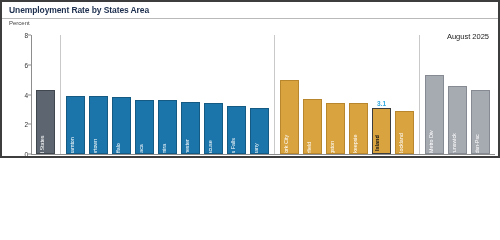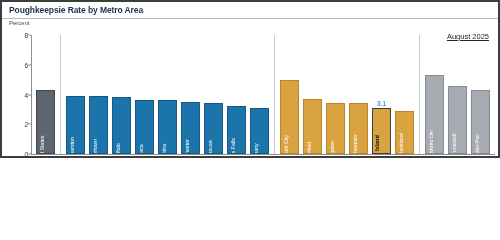--- a/index.html
+++ b/index.html
@@ -22,21 +22,21 @@
   #title-rule{
     position:absolute;left:0;top:16px;width:500px;height:1px;
     background:#b9b9b9;
   }
   #unit-label{
     position:absolute;left:7px;top:18px;
     font-size:6px;color:#444;white-space:nowrap;
   }
   #period-label{
     position:absolute;right:9px;top:30px;
-    font-size:7.5px;color:#222;white-space:nowrap;text-decoration:underline;
+    font-size:7.5px;color:#222;white-space:nowrap;
   }
 
   
   #plot{
     position:absolute;
     left:29px;top:33px;
     width:464px;height:119px;
   }
   #axis-line-left{
     position:absolute;left:29px;top:33px;width:1px;height:120px;background:#8d8d8d;
@@ -92,21 +92,21 @@
     transform:translateX(-50%);
     font-size:6.5px;font-weight:bold;color:#2fa8df;
     white-space:nowrap;
   }
 </style>
 </head>
 <body>
 
 <div id="page">
 
-  <div id="title">Poughkeepsie Rate by Metro Area</div>
+  <div id="title">Unemployment Rate by States Area</div>
   <div id="title-rule"></div>
   <div id="unit-label">Percent</div>
   <div id="period-label">August 2025</div>
 
   <div id="axis-line-left"></div>
   <div id="axis-line-bottom"></div>
 
   <div id="plot">
       <div class="ytick" style="top: 119px;">0</div>
       <div class="ytick-mark" style="top: 119px;"></div>

